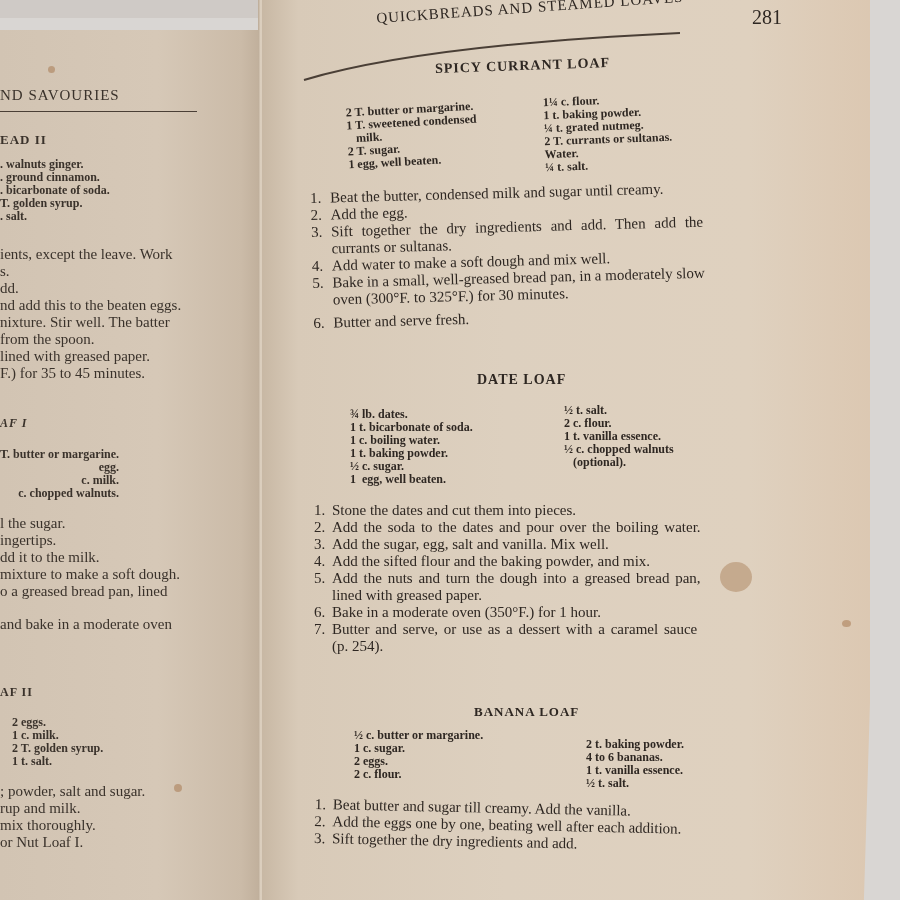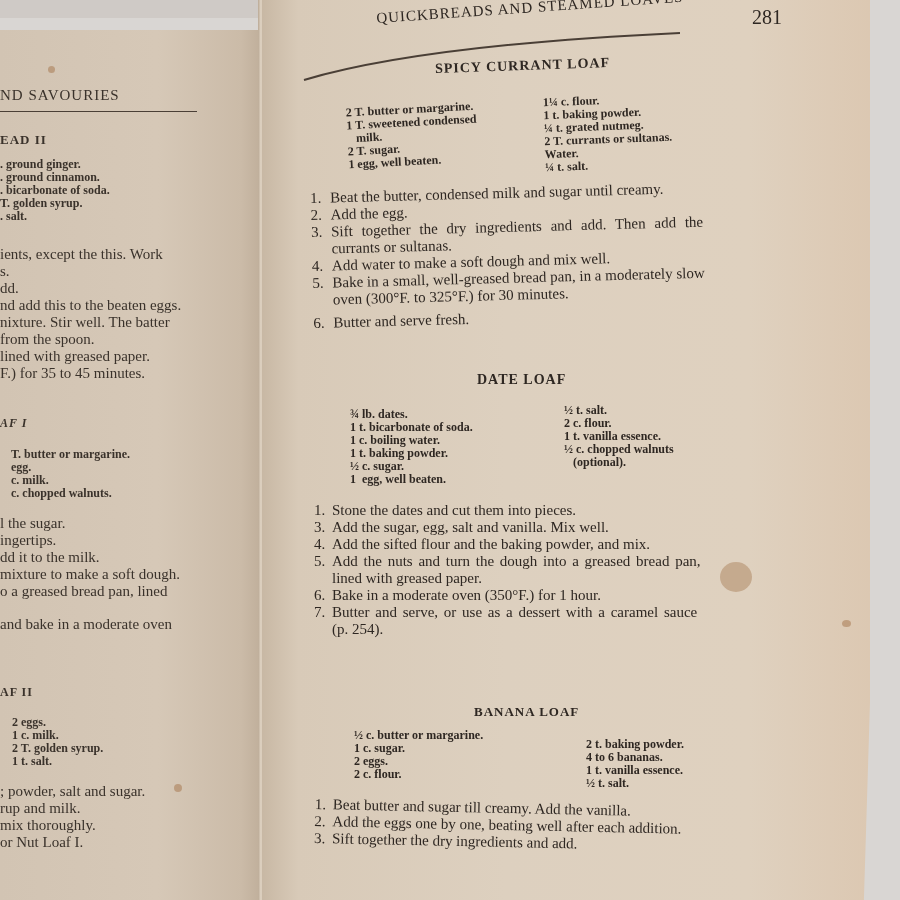--- a/index.html
+++ b/index.html
@@ -25,39 +25,39 @@
 
 <div class="bg-top"></div>
 
 <div class="page-left lp">
   <div class="stain" style="left:48px;top:36px;width:7px;height:7px;"></div>
   <div class="abs hdr" style="left:0;top:57px;">ND SAVOURIES</div>
   <div class="rule" style="left:0;top:81px;width:197px;border-top-width:1.5px;"></div>
 
   <div class="abs recipe-title" style="left:0;top:102px;font-size:13px;text-align:right;">EAD II</div>
   <div class="abs" style="left:0;top:128px;">
-    <div class="ing">. ground ginger.</div>
+    <div class="ing">. walnuts ginger.</div>
     <div class="ing">. ground cinnamon.</div>
     <div class="ing">. bicarbonate of soda.</div>
     <div class="ing">T. golden syrup.</div>
     <div class="ing">. salt.</div>
   </div>
   <div class="abs" style="left:0;top:216px;">
-    <div class="step">ients, except the this.  Work</div>
+    <div class="step">ients, except the leave.  Work</div>
     <div class="step">s.</div>
     <div class="step">dd.</div>
     <div class="step">nd add this to the beaten eggs.</div>
     <div class="step">nixture.  Stir well.  The batter</div>
     <div class="step"> from the spoon.</div>
     <div class="step"> lined with greased paper.</div>
     <div class="step">F.) for 35 to 45 minutes.</div>
   </div>
 
   <div class="abs recipe-title" style="left:0;top:386px;font-size:12px;font-style:italic;">AF I</div>
-  <div class="abs" style="left:11px;top:418px;">
+  <div class="abs" style="left:0;top:418px;text-align:right;">
     <div class="ing">T. butter or margarine.</div>
     <div class="ing">egg.</div>
     <div class="ing">c. milk.</div>
     <div class="ing">c. chopped walnuts.</div>
   </div>
   <div class="abs" style="left:0;top:485px;">
     <div class="step">l the sugar.</div>
     <div class="step">ingertips.</div>
     <div class="step">dd it to the milk.</div>
     <div class="step"> mixture to make a soft dough.</div>
@@ -128,20 +128,21 @@
   </div>
   <div class="abs" style="left:302px;top:404px;">
     <div class="ing">½ t. salt.</div>
     <div class="ing">2 c. flour.</div>
     <div class="ing">1 t. vanilla essence.</div>
     <div class="ing">½ c. chopped walnuts</div>
     <div class="ing" style="white-space:pre;">   (optional).</div>
   </div>
   <div class="abs" style="left:52px;top:502px;">
     <div class="step"><span style="display:inline-block;width:18px;">1.</span><span>Stone the dates and cut them into pieces.</span></div>
+    <div class="step" style="word-spacing:2px;"><span style="display:inline-block;width:18px;">2.</span><span>Add the soda to the dates and pour over the boiling water.</span></div>
     <div class="step"><span style="display:inline-block;width:18px;">3.</span><span>Add the sugar, egg, salt and vanilla.  Mix well.</span></div>
     <div class="step"><span style="display:inline-block;width:18px;">4.</span><span>Add the sifted flour and the baking powder, and mix.</span></div>
     <div class="step" style="word-spacing:2px;"><span style="display:inline-block;width:18px;">5.</span><span>Add the nuts and turn the dough into a greased bread pan,</span></div>
     <div class="step"><span style="display:inline-block;width:18px;"></span><span>lined with greased paper.</span></div>
     <div class="step"><span style="display:inline-block;width:18px;">6.</span><span>Bake in a moderate oven (350°F.) for 1 hour.</span></div>
     <div class="step" style="word-spacing:2px;"><span style="display:inline-block;width:18px;">7.</span><span>Butter and serve, or use as a dessert with a caramel sauce</span></div>
     <div class="step"><span style="display:inline-block;width:18px;"></span><span>(p. 254).</span></div>
   </div>
   <div class="stain" style="left:458px;top:562px;width:32px;height:30px;opacity:.45;"></div>
   <div class="stain" style="left:580px;top:620px;width:9px;height:7px;"></div>

